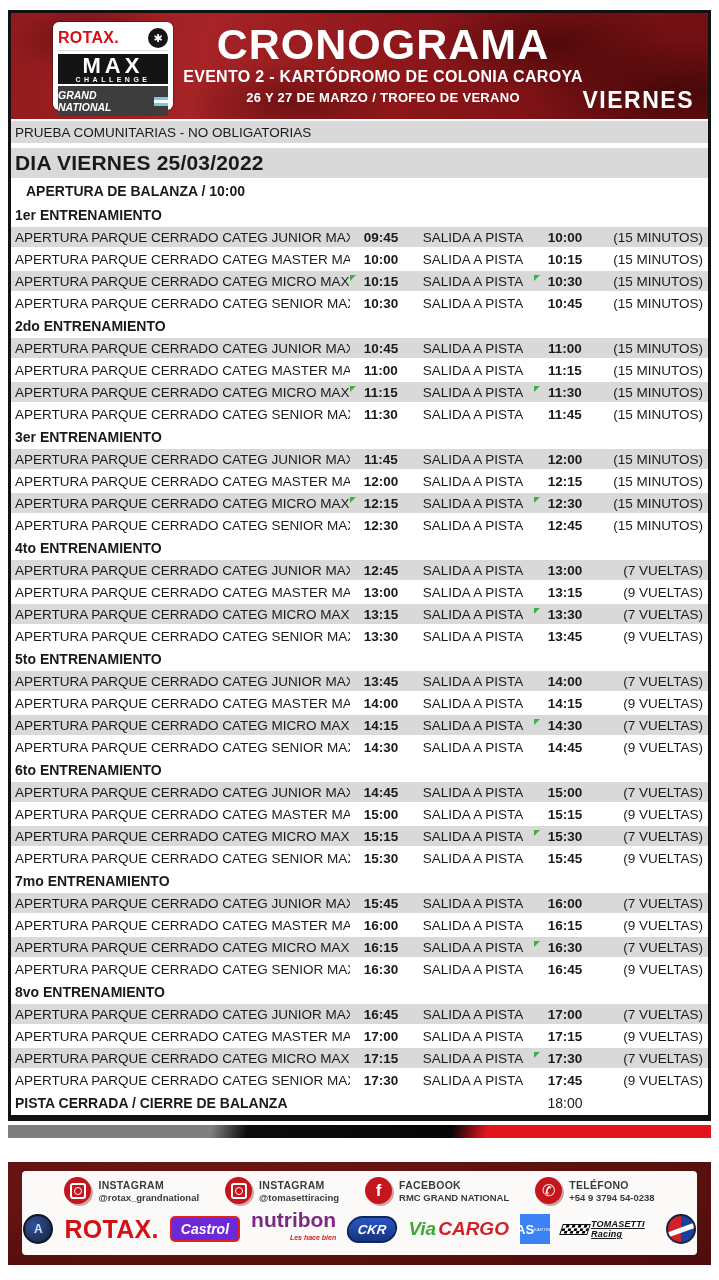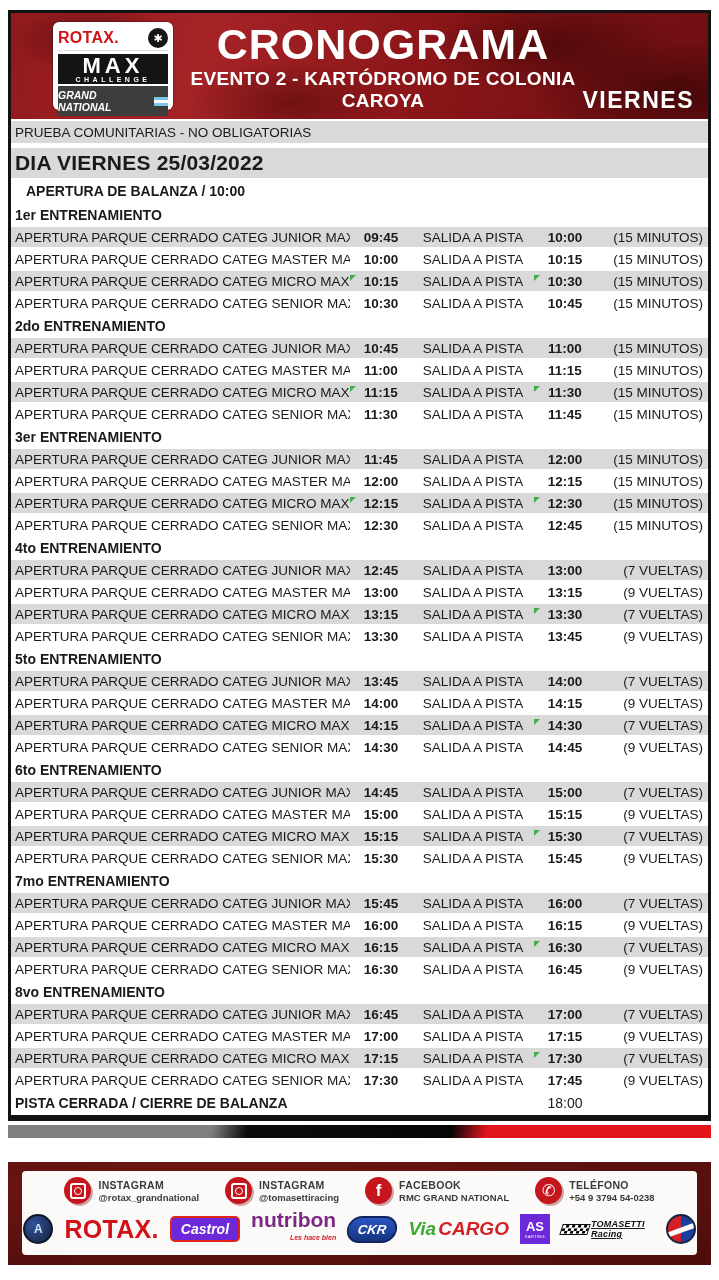--- a/index.html
+++ b/index.html
@@ -34,21 +34,21 @@
   .gear{width:20px;height:20px;background:#151515;border-radius:50%;margin-left:auto;color:#fff;
     display:flex;align-items:center;justify-content:center;font-size:11px;}
   .logo-max{background:#141414;color:#fff;text-align:center;padding:2px 0 1px;margin-top:3px;}
   .max-big{font-size:22px;font-weight:800;letter-spacing:4px;line-height:20px;}
   .challenge{font-size:7px;letter-spacing:3.5px;font-weight:700;}
   .logo-gn{background:#3d3d3d;color:#fff;display:flex;align-items:center;justify-content:center;gap:4px;
     font-style:italic;font-weight:700;font-size:10.5px;padding:3px 0;margin-top:2px;}
   .flag{width:14px;height:9px;background:linear-gradient(#7cc7e8 33%,#fff 33% 66%,#7cc7e8 66%);display:inline-block;}
   .header-titles{position:absolute;left:172px;top:8px;width:400px;text-align:center;color:#fff;}
   .title-main{font-size:43px;font-weight:800;letter-spacing:1px;line-height:46px;}
-  .subtitle1{font-size:19px;font-weight:700;margin-top:1px;letter-spacing:.3px;}
+  .subtitle1{font-size:16px;font-weight:700;margin-top:1px;letter-spacing:.3px;}
   .subtitle2{font-size:13px;font-weight:700;margin-top:4px;letter-spacing:.3px;}
   .day-label{position:absolute;right:14px;bottom:5px;color:#fff;font-weight:800;font-size:23px;letter-spacing:1.5px;}
   
   .notice-row{margin-top:2px;height:22px;background:#d9d9d9;display:flex;align-items:center;
     padding-left:4px;font-size:13.5px;}
   .gap{height:5px;background:#fff;}
   .date-row{height:30px;background:#d9d9d9;display:flex;align-items:center;padding-left:4px;
     font-size:21px;font-weight:800;letter-spacing:.2px;}
   .opening-row{height:25px;display:flex;align-items:center;padding-left:15px;font-size:14px;font-weight:700;}
   .session-title{height:23px;display:flex;align-items:center;padding-left:4px;font-size:14px;font-weight:700;}
@@ -95,21 +95,21 @@
   .sp-rotax{color:#d21217;font-weight:800;font-size:25px;letter-spacing:.3px;}
   .sp-castrol{background:#6d28d9;color:#fff;font-style:italic;font-weight:800;font-size:14px;
     padding:3px 9px;border-radius:5px;border:2px solid #e2231a;text-align:right;}
   .sp-nutribon{color:#7b2982;font-weight:800;font-size:21px;line-height:18px;text-align:right;}
   .sp-nutribon .sub{display:block;color:#d12026;font-size:7px;font-style:italic;font-weight:700;margin-top:0;}
   .sp-ckr{background:linear-gradient(#2a56c4,#16347f);color:#fff;font-style:italic;font-weight:800;
     font-size:13px;padding:4px 9px;border-radius:14px;border:2px solid #10255c;transform:skewX(-8deg);}
   .sp-via{font-style:italic;font-weight:800;font-size:19px;white-space:nowrap;}
   .via-a{color:#3daa35;text-align:center;}
   .via-b{color:#d12026;margin-left:2px;}
-  .sp-as{width:30px;height:30px;background:#6d28d9;color:#fff;display:flex;flex-direction:column;
+  .sp-as{width:30px;height:30px;background:#3b82f6;color:#fff;display:flex;flex-direction:row;
     align-items:center;justify-content:center;font-weight:800;font-size:13px;flex:0 0 auto;}
   .sp-as .sub{font-size:4px;font-weight:400;letter-spacing:.3px;}
   .sp-tomasetti{display:flex;align-items:center;gap:2px;text-decoration:underline;}
   .flag-check{width:36px;height:9px;background:repeating-conic-gradient(#000 0 25%,#fff 0 50%) 0 0/6px 6px;
     transform:skewX(-18deg);border:1px solid #111;}
   .tom-text{font-weight:800;font-size:9px;color:#111;font-style:italic;letter-spacing:.2px;}
   .sp-roundel{width:30px;height:30px;border-radius:50%;flex:0 0 auto;position:relative;overflow:hidden;
     background:conic-gradient(#1b3f9e 0 50%,#d12026 50% 100%);border:2px solid #16223f;box-sizing:border-box;}
   .sp-roundel::after{content:"";position:absolute;left:-4px;top:11px;width:38px;height:5px;background:#fff;transform:rotate(-20deg);}
 </style>

